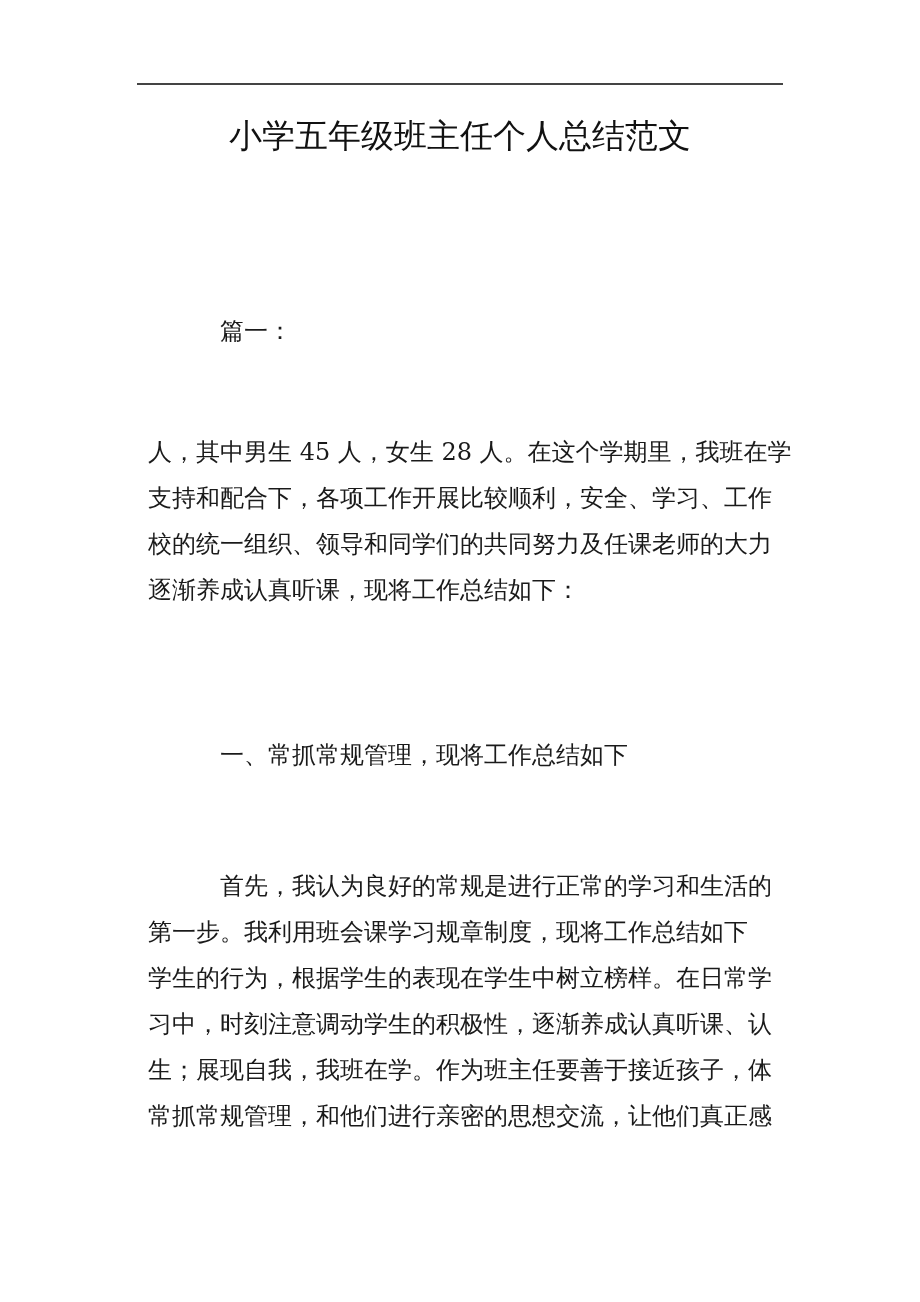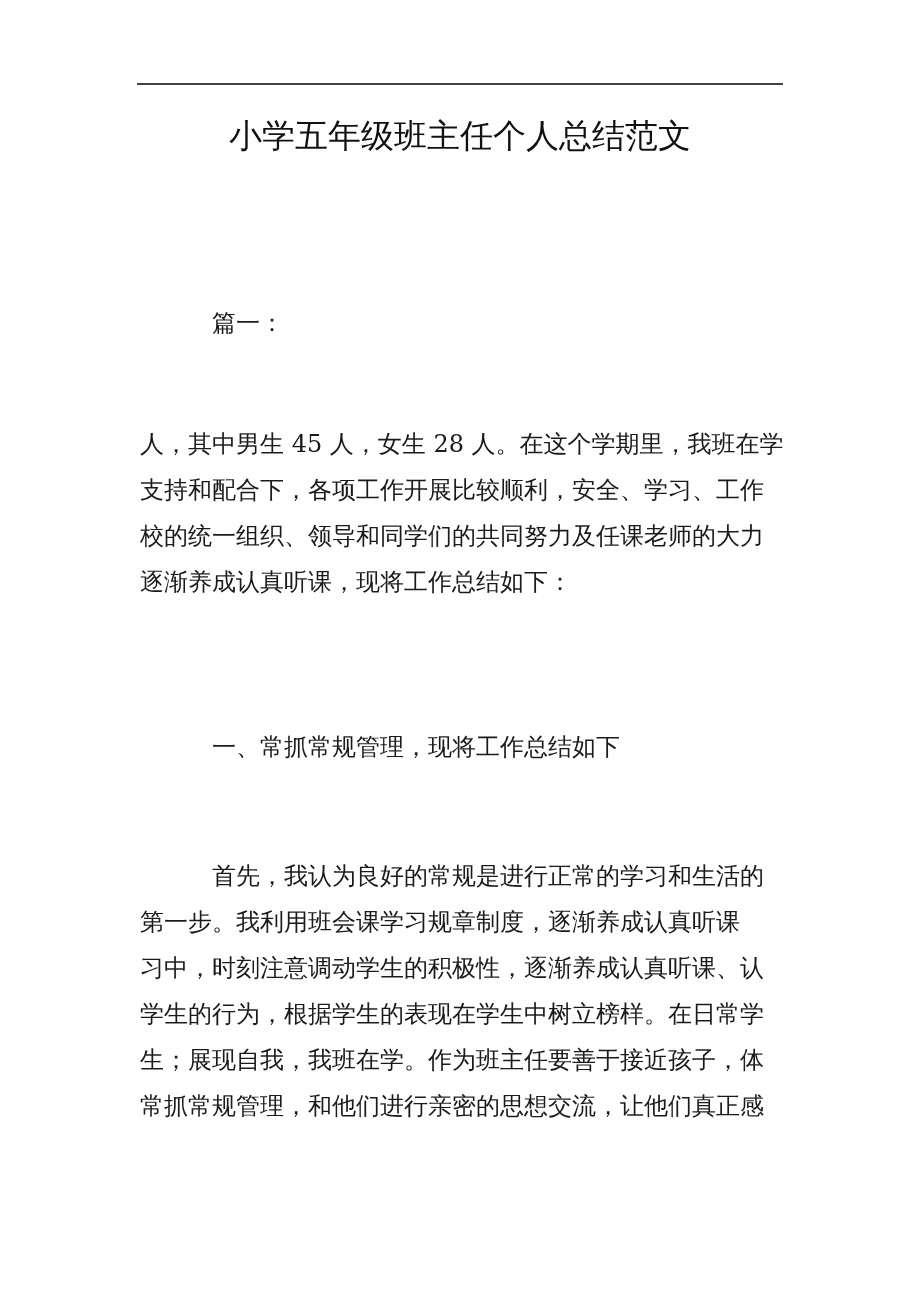--- a/index.html
+++ b/index.html
@@ -41,21 +41,21 @@
       letter-spacing: 0px;
     }
     .body-text {
       position: absolute;
       left: 140px;
       width: 665px;
       font-family: "DejaVu Serif", "Liberation Serif", serif;
       font-size: 24px;
       line-height: 46px;
       color: #1a1a1a;
-      margin: 0;
+      margin: 8px;
       text-align: justify;
       text-justify: inter-character;
     }
     .indent {
       text-indent: 72px;
     }
     .line {
       display: block;
       white-space: nowrap;
     }
@@ -77,22 +77,22 @@
     <span class="line">人，其中男生 45 人，女生 28 人。在这个学期里，我班在学</span>
     <span class="line">支持和配合下，各项工作开展比较顺利，安全、学习、工作</span>
     <span class="line">校的统一组织、领导和同学们的共同努力及任课老师的大力</span>
     <span class="line">逐渐养成认真听课，现将工作总结如下：</span>
   </div>
 
   <p class="body-text indent" style="top:724px;">
     <span>一、常抓常规管理，现将工作总结如下</span>
   </p>
 
-  <div class="body-text" style="top:855px;font-family:Liberation Mono, monospace;">
+  <div class="body-text" style="top:855px;">
     <span class="line" style="padding-left:72px;">首先，我认为良好的常规是进行正常的学习和生活的</span>
-    <span class="line">第一步。我利用班会课学习规章制度，逐渐养成认真听课</span>
+    <span class="line">第一步。我利用班会课学习规章制度，现将工作总结如下</span>
+    <span class="line">学生的行为，根据学生的表现在学生中树立榜样。在日常学</span>
     <span class="line">习中，时刻注意调动学生的积极性，逐渐养成认真听课、认</span>
-    <span class="line">学生的行为，根据学生的表现在学生中树立榜样。在日常学</span>
     <span class="line">生；展现自我，我班在学。作为班主任要善于接近孩子，体</span>
     <span class="line">常抓常规管理，和他们进行亲密的思想交流，让他们真正感</span>
   </div>
 
 </div>
 
 </body></html>

